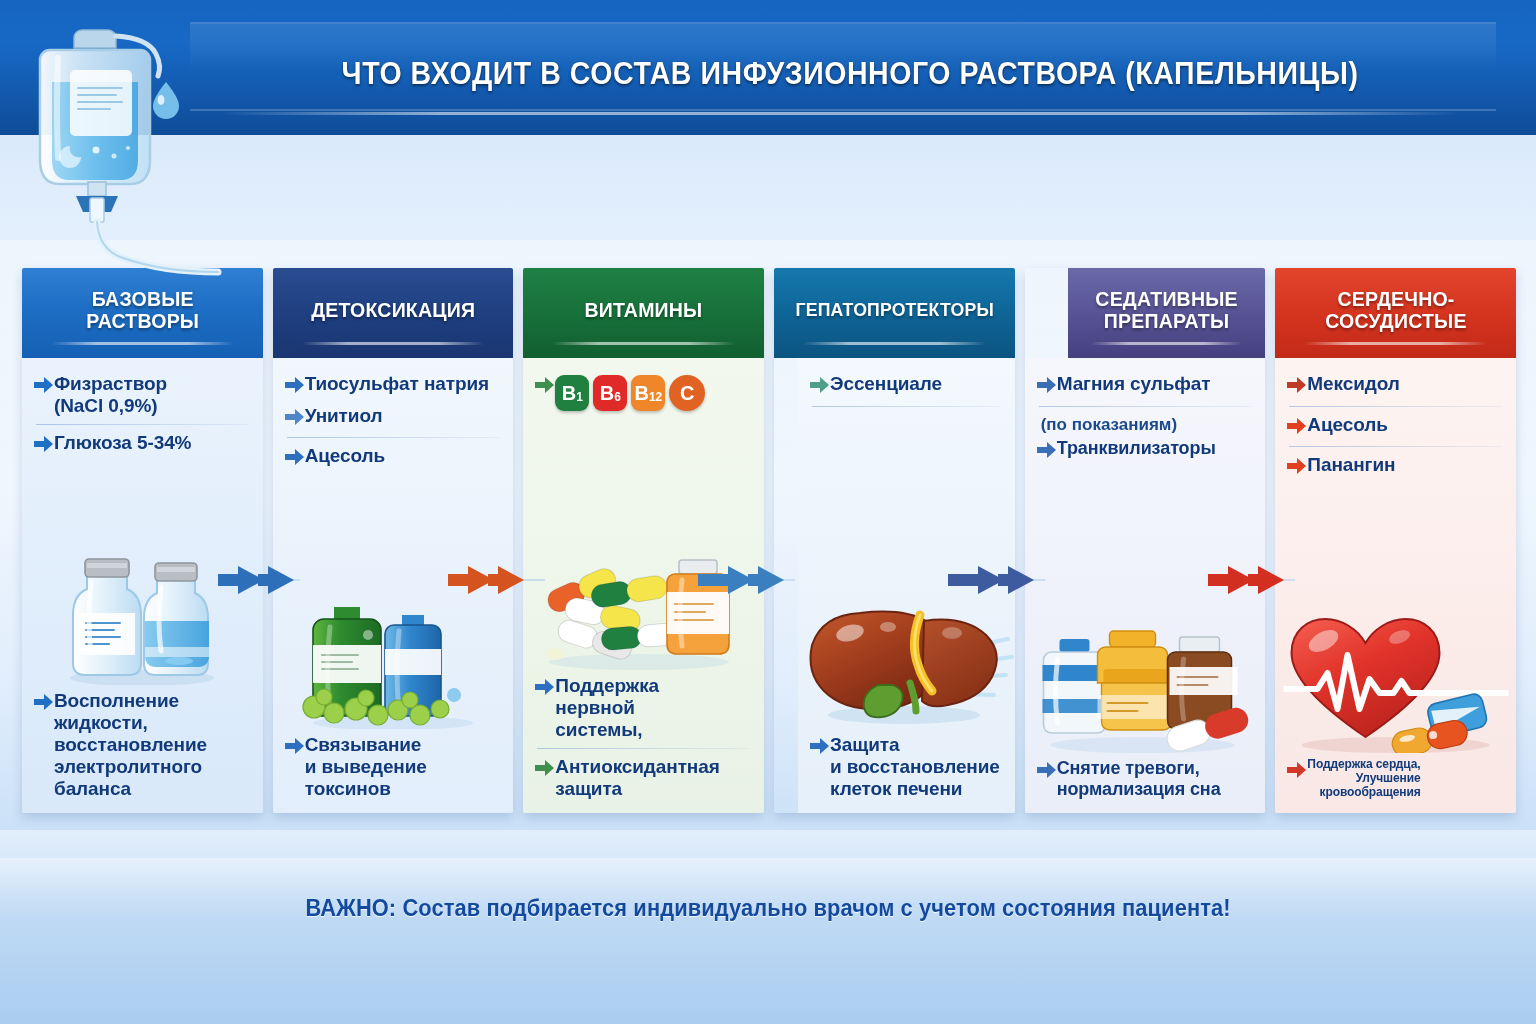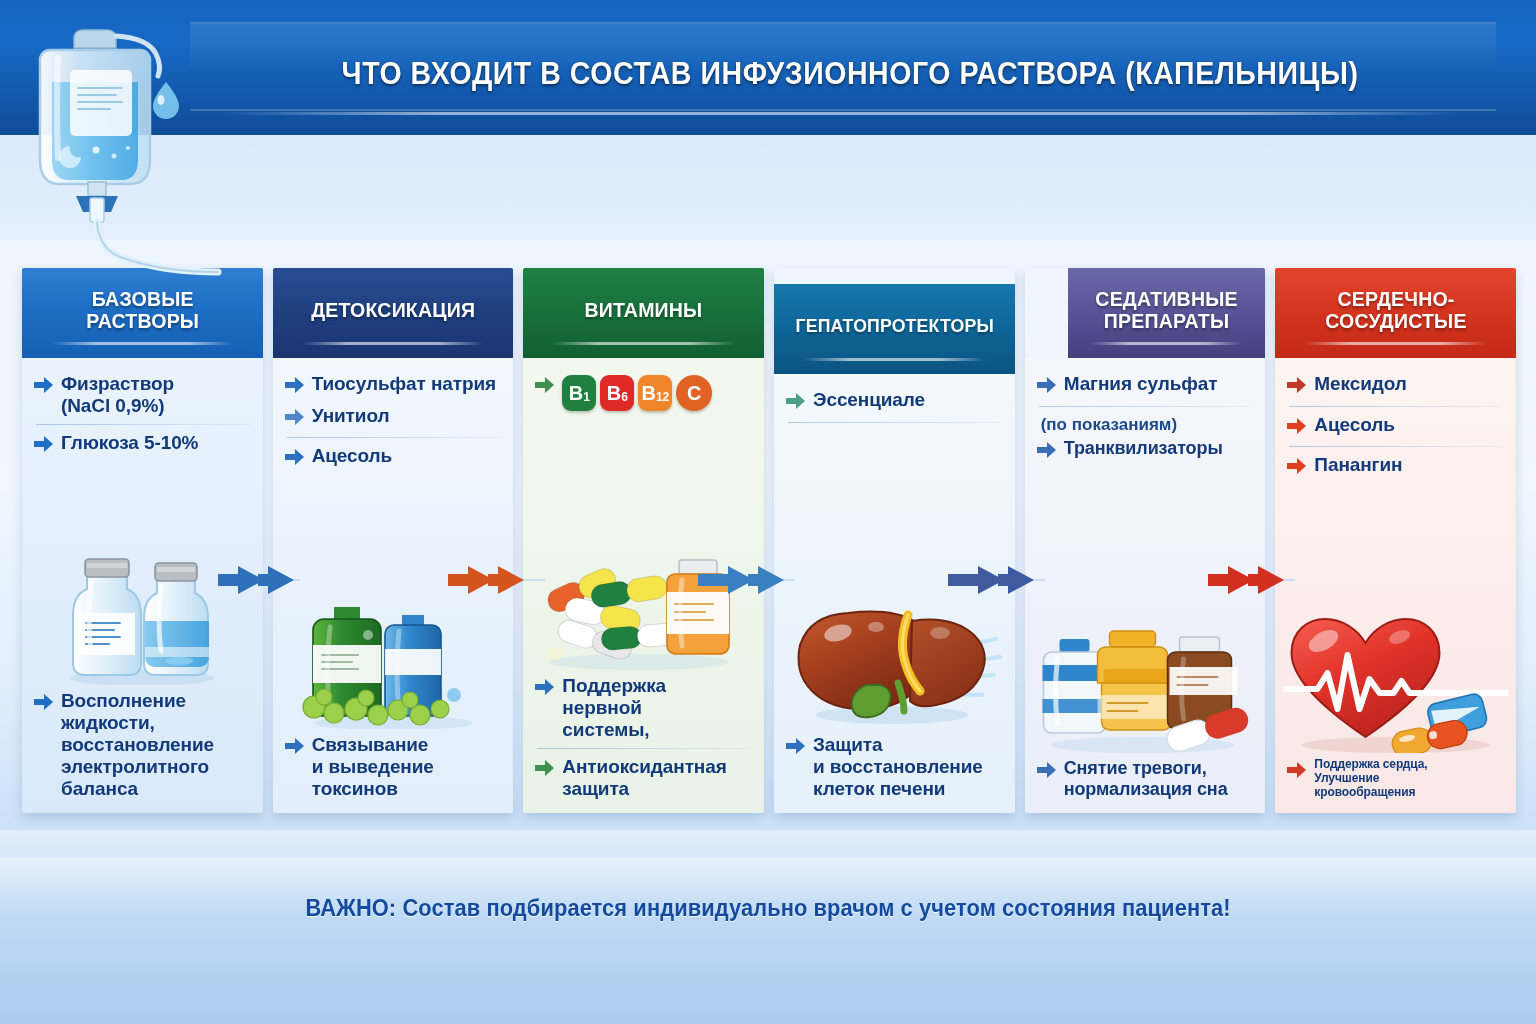--- a/index.html
+++ b/index.html
@@ -136,21 +136,20 @@
     padding: 12px 12px 10px 12px;
     display: flex;
     flex-direction: column;
   }
 
   
   .items { position: relative; z-index: 3; }
   .item {
     display: flex;
     align-items: flex-start;
-    gap: 7px;
     padding: 3px 0 3px 0;
     line-height: 1.16;
   }
   .item .txt {
     font-size: 19px;
     font-weight: bold;
     color: #123a7a;
     letter-spacing: -0.1px;
   }
   .note {
@@ -179,26 +178,26 @@
   
   .foot { position: relative; z-index: 3; margin-top: auto; }
 
   
   .c1 .col-head { background: linear-gradient(180deg, #2f7fd4 0%, #1d6ec4 45%, #1560b4 100%); }
   .c1 .col-body { background: linear-gradient(180deg, #eaf3fd 0%, #e0edfb 55%, #d9e9fa 100%); }
   .c2 .col-head { background: linear-gradient(180deg, #2a4d92 0%, #1f3f80 50%, #1a3672 100%); }
   .c2 .col-body { background: linear-gradient(180deg, #f1f7fd 0%, #e7f1fc 60%, #e2eefb 100%); }
   .c3 .col-head { background: linear-gradient(180deg, #1f8044 0%, #17713a 50%, #125f30 100%); }
   .c3 .col-body { background: linear-gradient(180deg, #f3f8ee 0%, #edf5e9 60%, #e9f2e6 100%); }
-  .c4 .col-head { background: linear-gradient(180deg, #1578ad 0%, #0f6597 50%, #0b5481 100%); margin-top: 16px; }
-  .c4 .col-body { background: linear-gradient(180deg, #f3f9fd 0%, #eaf3fb 60%, #e6f0fa 100%); }
+  .c4 .col-head { background: linear-gradient(180deg, #1578ad 0%, #0f6597 50%, #0b5481 100%); }
+  .c4 .col-body { background: linear-gradient(180deg, #f3f9fd 0%, #eaf3fb 60%, #e6f0fa 100%); margin-left: 24px; }
   .c5 .col-head { background: linear-gradient(180deg, #6a6aa8 0%, #585395 50%, #46407f 100%); margin-left: 43px; }
   .c5 .col-body { background: linear-gradient(180deg, #f6f7fc 0%, #eef1fa 60%, #e9eef8 100%); }
   .c6 .col-head { background: linear-gradient(180deg, #e2452c 0%, #d5341f 50%, #c22a18 100%); }
-  .c6 .col-body { background: linear-gradient(180deg, #fdf4f2 0%, #fbece9 60%, #f9e8e5 100%); }
+  .c6 .col-body { background: linear-gradient(180deg, #fdf4f2 0%, #fbece9 60%, #f9e8e5 100%); text-align: right; }
 
   
   .conn {
     position: absolute;
     top: 556px;
     width: 1536px; height: 48px;
     z-index: 8;
     pointer-events: none;
   }
 
@@ -357,21 +356,21 @@
             <span class="txt" style="white-space:pre-line">Физраствор
 (NaCl 0,9%)</span>
           </div>
           <div class="sep"></div>
           <div class="item">
             <span class="arrow-g">
               <svg width="20" height="18" viewBox="0 0 20 18">
                   <path d="M0 6 h10 v-5 l9 8 l-9 8 v-5 h-10 z" fill="#1f6fc4"></path>
                 </svg>
             </span>
-            <span class="txt" style="white-space:pre-line">Глюкоза 5-10%</span>
+            <span class="txt" style="white-space:pre-line">Глюкоза 5-34%</span>
           </div>
         </div>
 
         <div class="art">
           <svg width="170" height="150" viewBox="0 0 170 150">
             <defs>
               <linearGradient id="glassA" x1="0" y1="0" x2="1" y2="0">
                 <stop offset="0%" stop-color="#ffffff"></stop>
                   <stop offset="45%" stop-color="#e3f1fb"></stop>
                   <stop offset="100%" stop-color="#bcdcf2"></stop>

